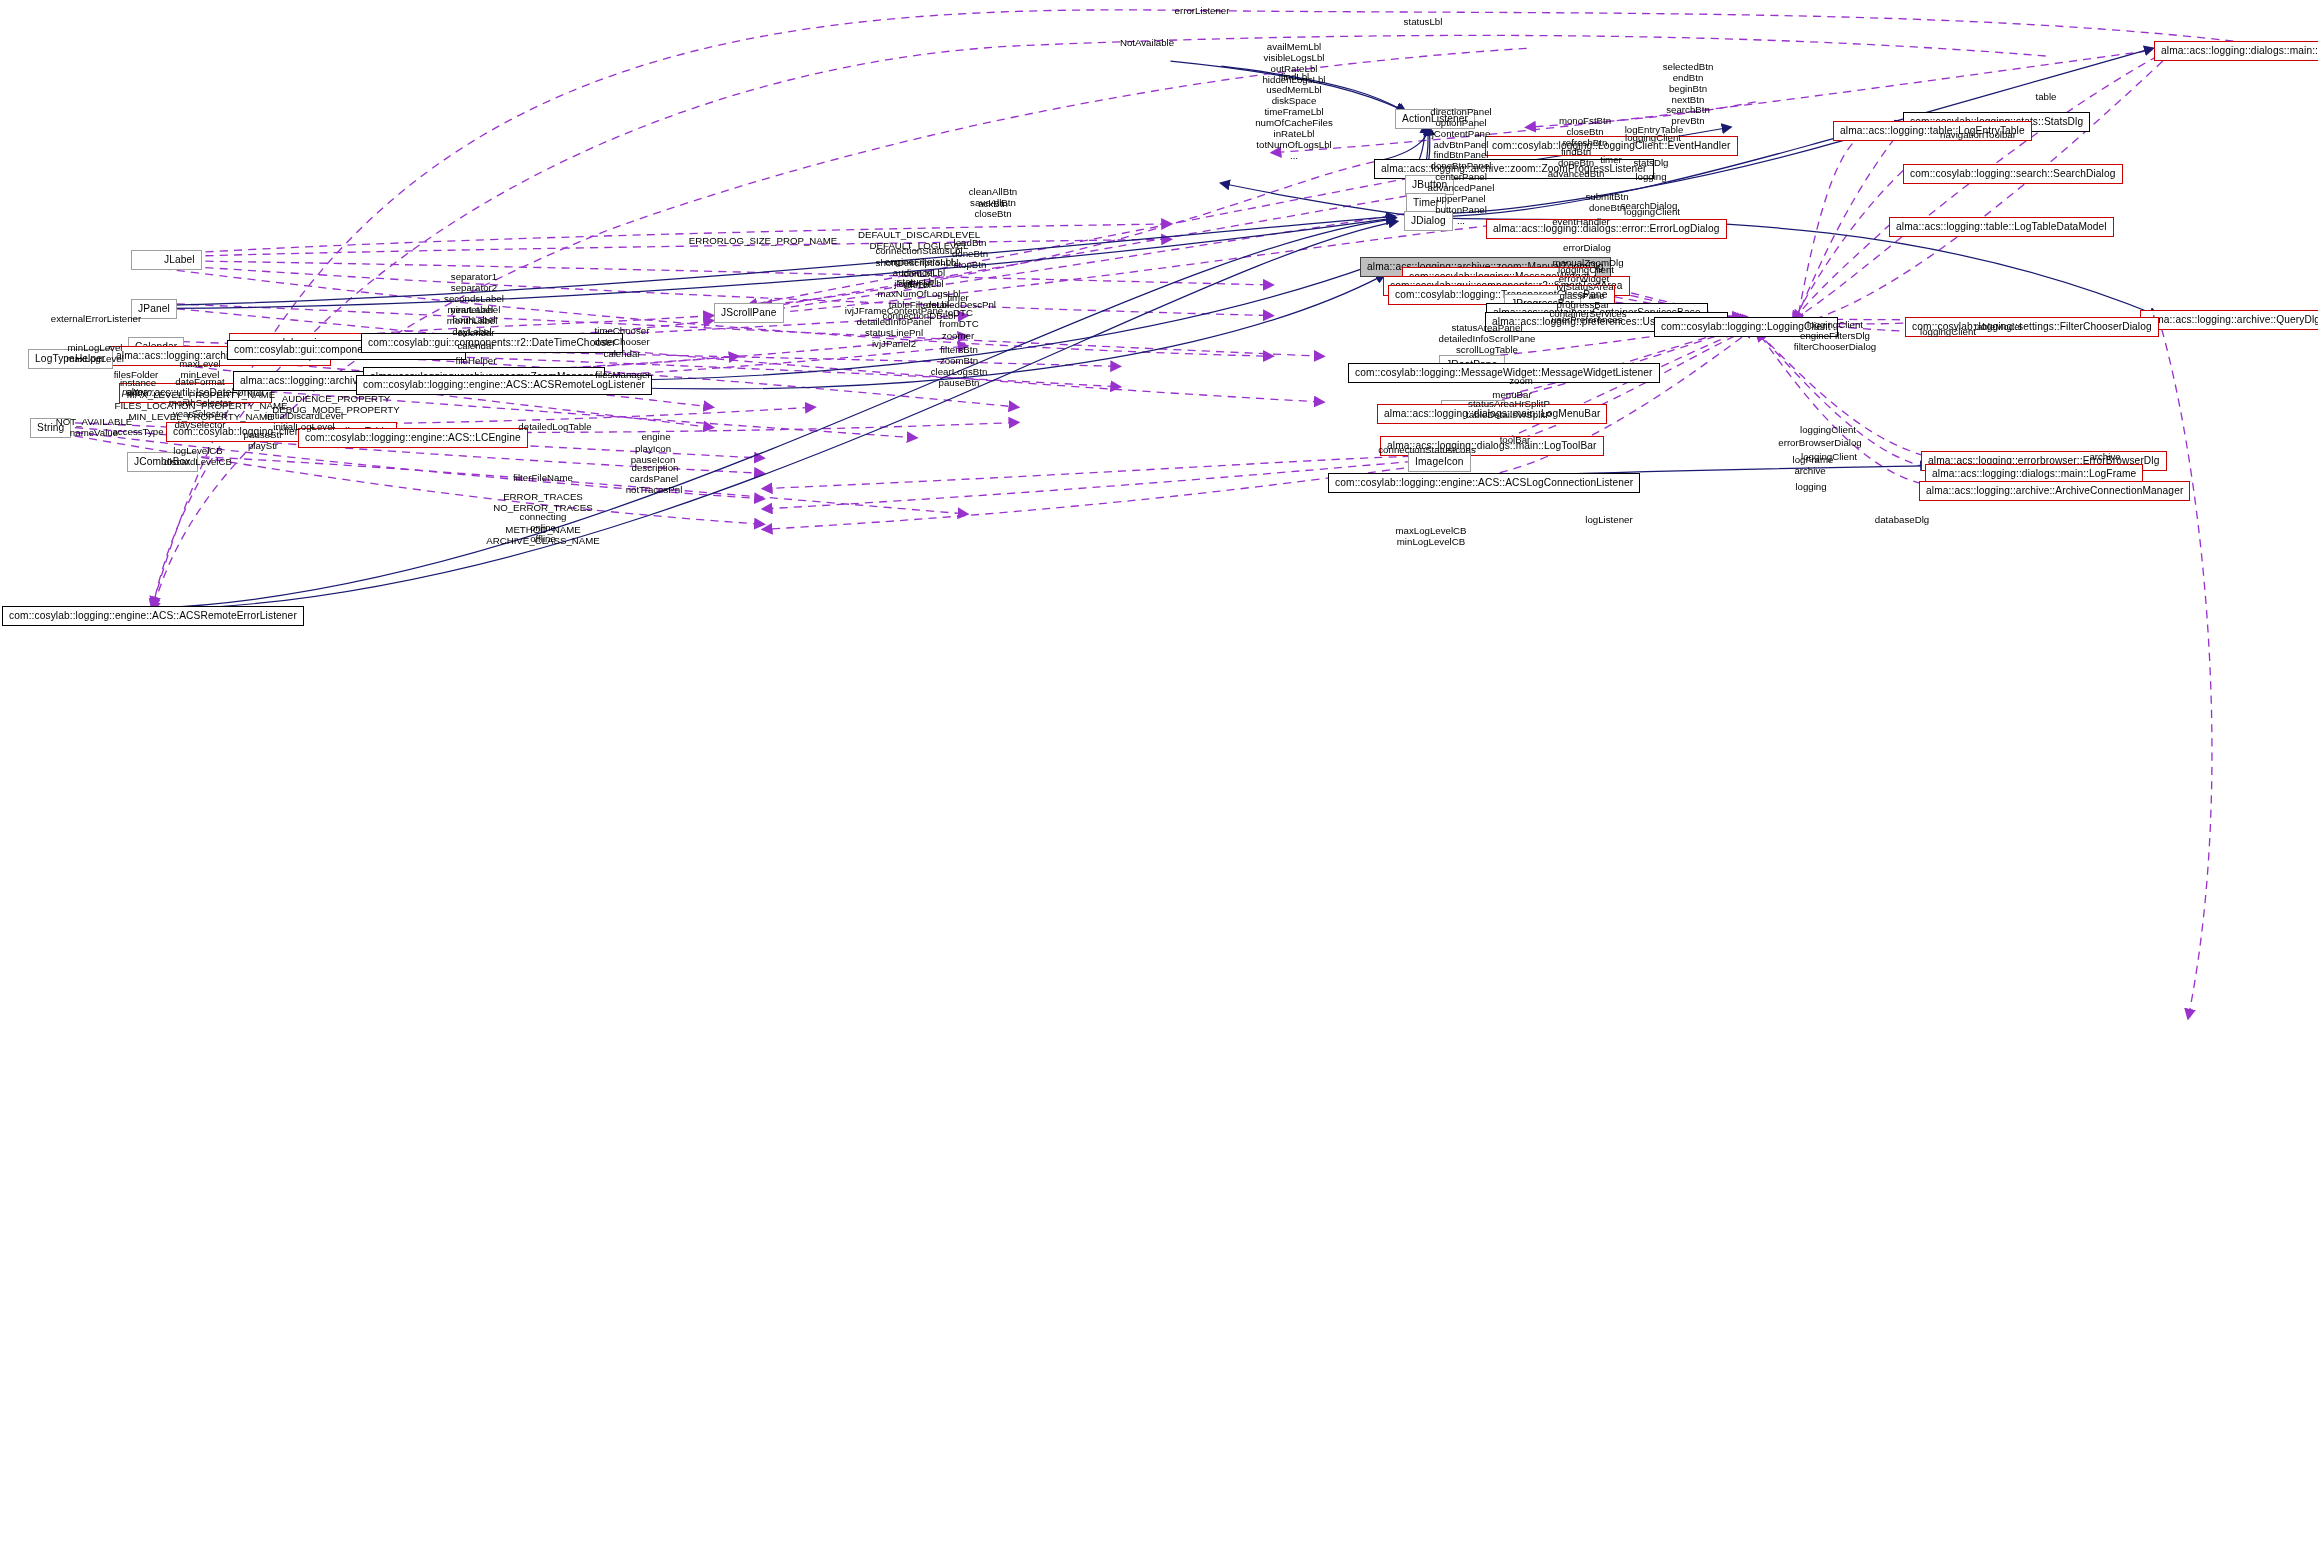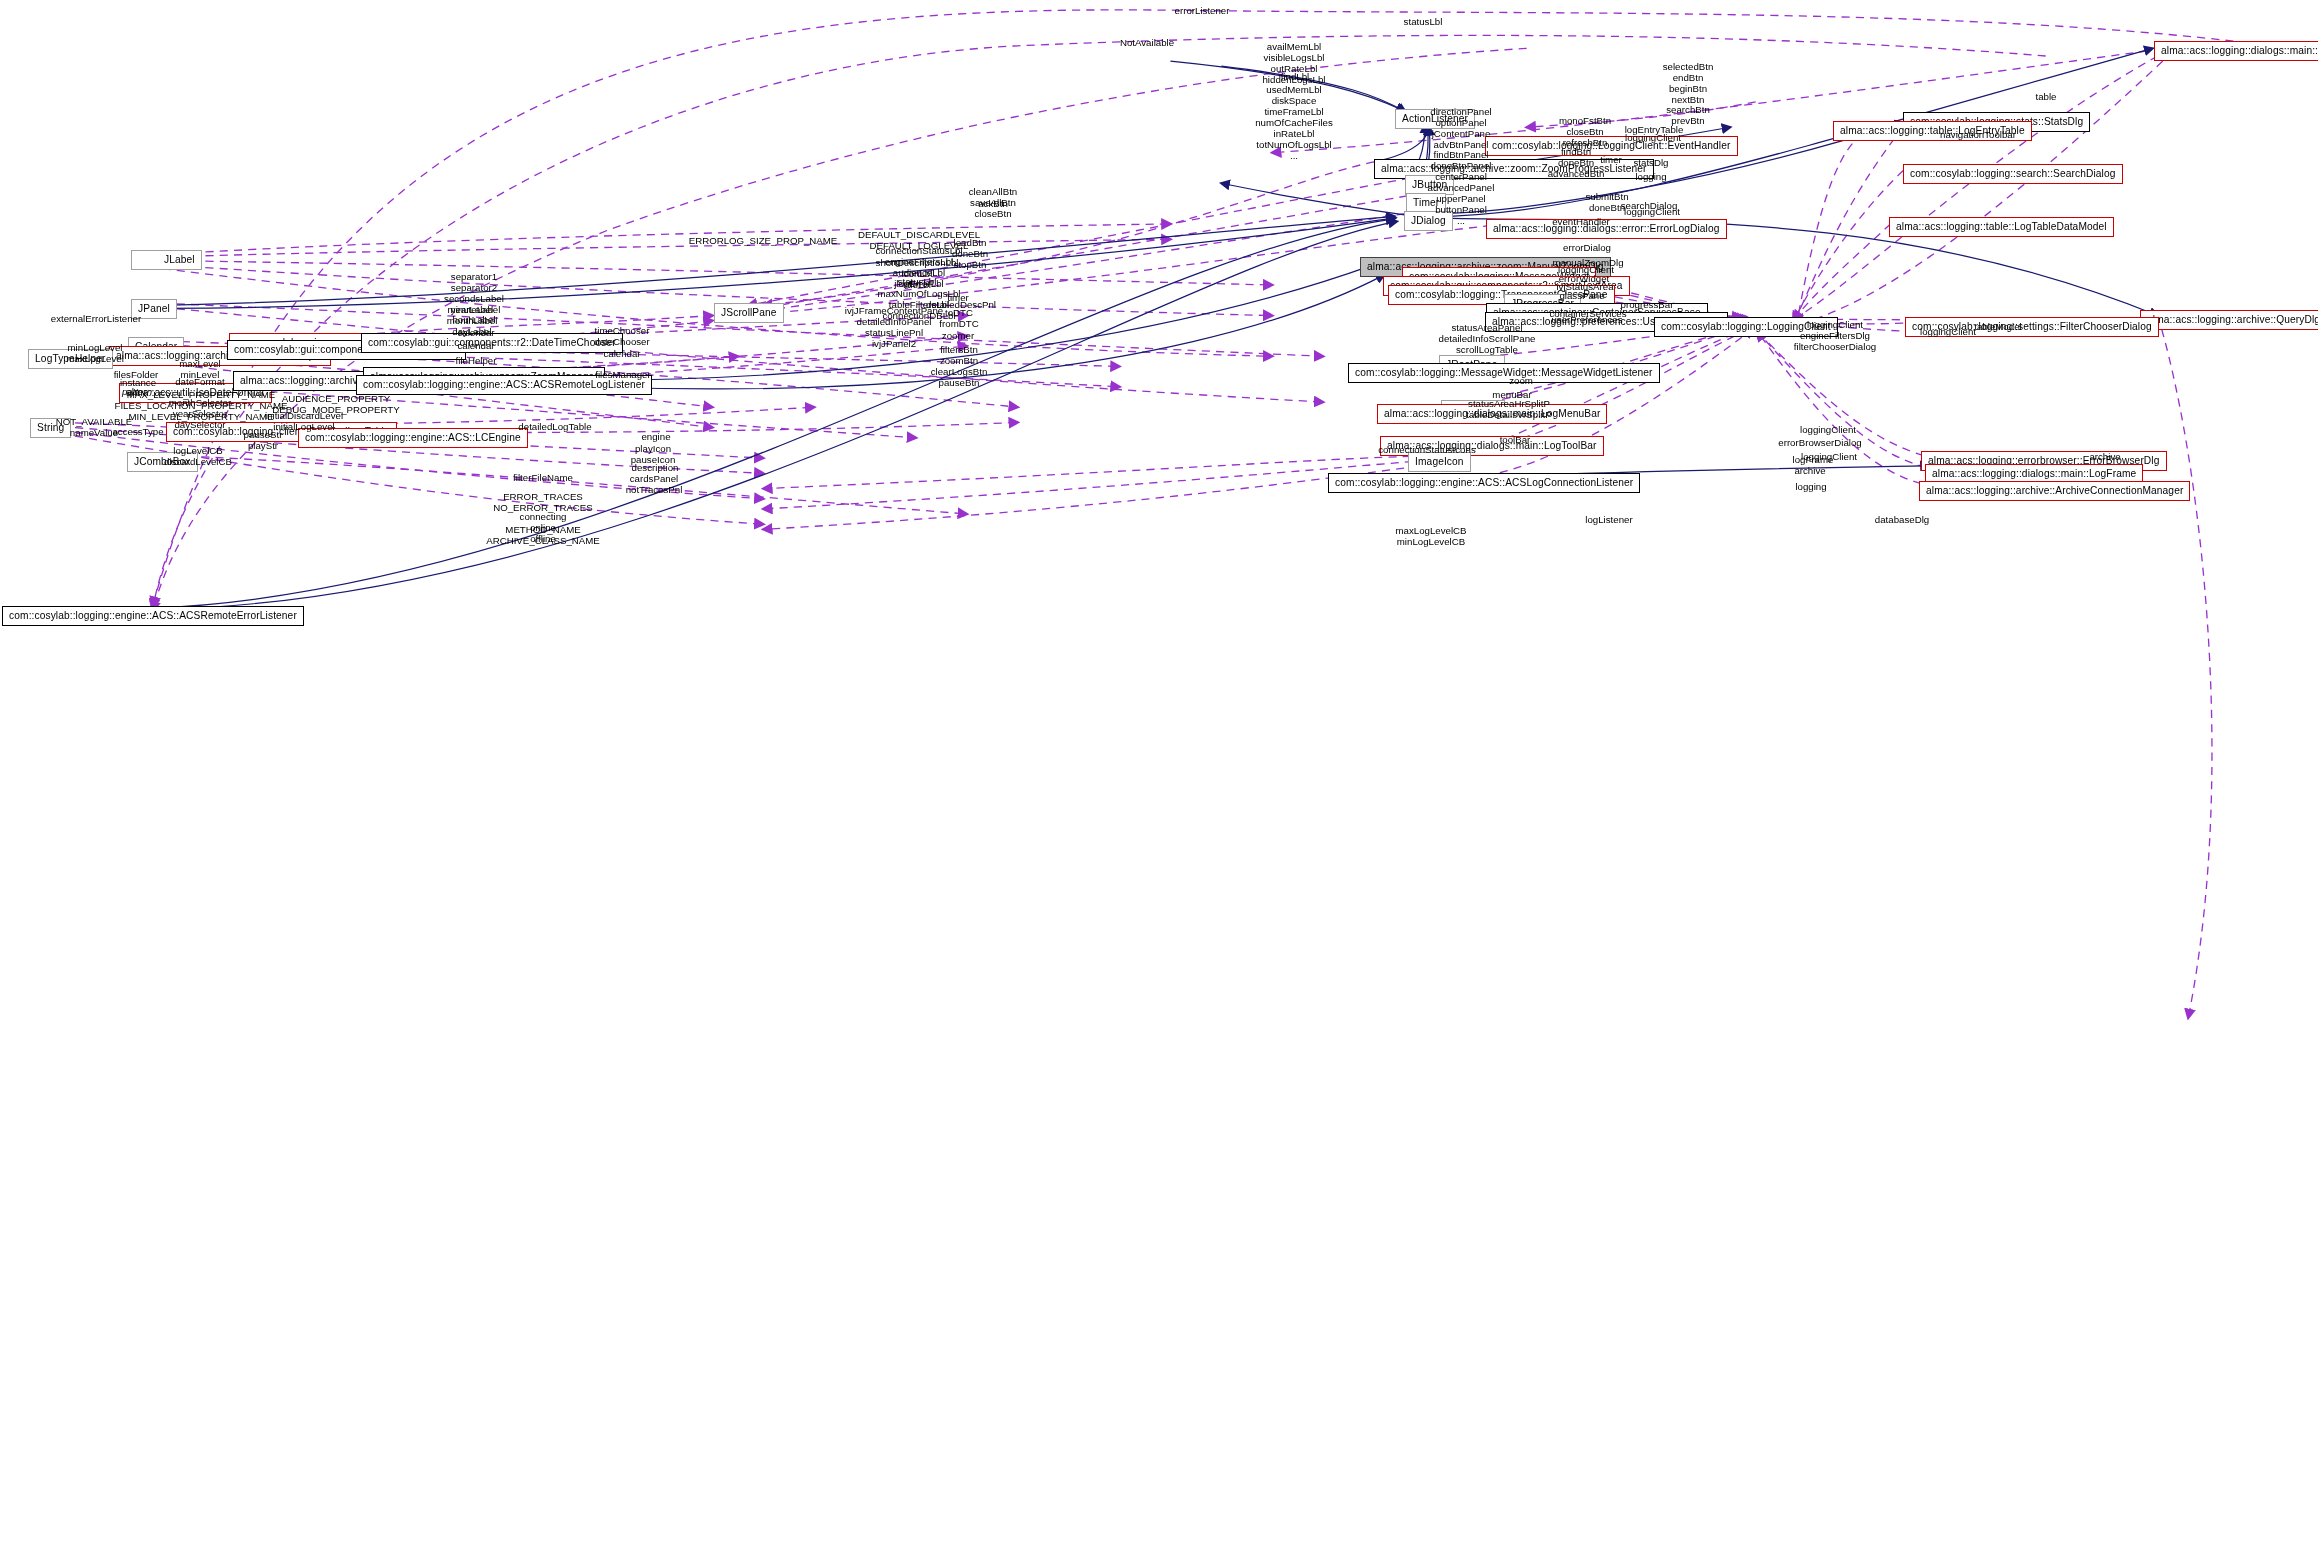--- a/index.html
+++ b/index.html
@@ -271,21 +271,21 @@
 secondsLabel
 minuteLabel
 hourLabel</div>
       <div class="elabel" style="left: 1586px; top: 265px;">loggingClient</div>
       <div class="elabel" style="left: 917px; top: 277px;">statusLbl</div>
       <div class="elabel" style="left: 1584px; top: 274px;">errorWidget</div>
       <div class="elabel" style="left: 1585px; top: 282px;">ivjStatusArea</div>
       <div class="elabel" style="left: 1582px; top: 291px;">glassPane</div>
       <div class="elabel" style="left: 958px; top: 293px;">timer</div>
       <div class="elabel" style="left: 961px; top: 300px;">detailedDescPnl</div>
-      <div class="elabel" style="left: 1647px; top: 300px;">progressBar</div>
+      <div class="elabel" style="left: 1583px; top: 300px;">progressBar</div>
       <div class="elabel" style="left: 894px; top: 306px;">ivjJFrameContentPane
 detailedInfoPanel
 statusLinePnl
 ivjJPanel2</div>
       <div class="elabel" style="left: 959px; top: 308px;">toDTC
 fromDTC</div>
       <div class="elabel" style="left: 1588px; top: 309px;">containerServices</div>
       <div class="elabel" style="left: 472px; top: 305px;">yearLabel
 monthLabel
 dayLabel</div>

